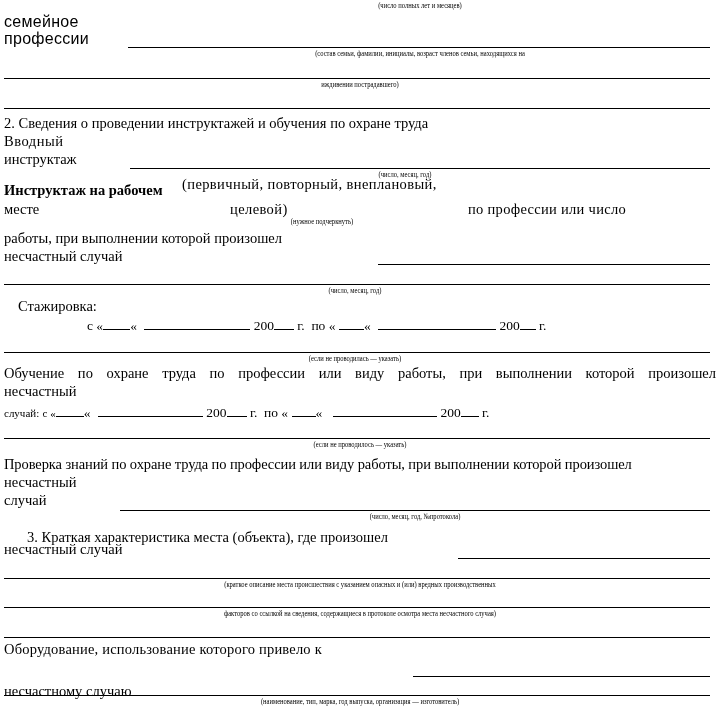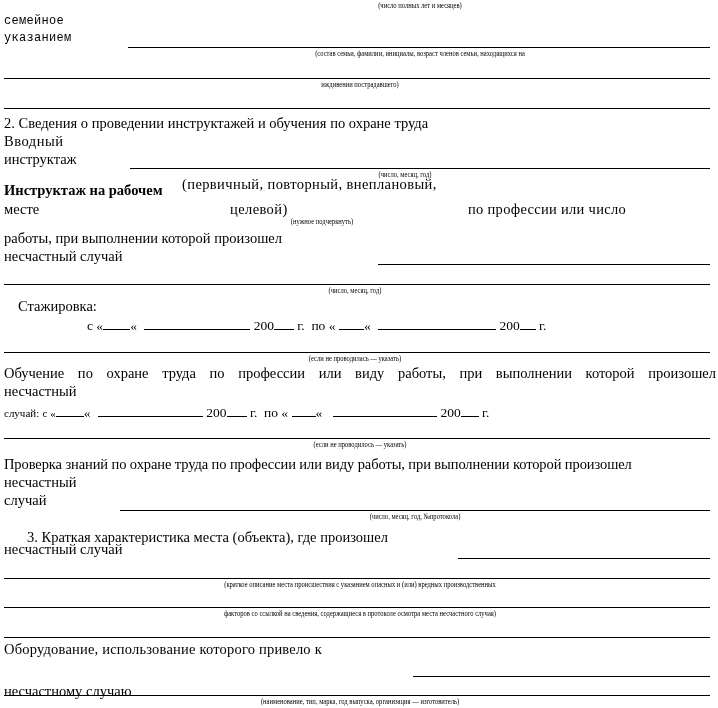--- a/index.html
+++ b/index.html
@@ -1,31 +1,31 @@
 <!DOCTYPE html>
 <html><head>
 <meta charset="utf-8">
 <style>
   html, body { margin:0; padding:0; background:#fff; }
   body { width:718px; height:708px; position:relative; overflow:hidden;
          font-family:"Liberation Serif","DejaVu Serif",serif; color:#000; }
   .t { position:absolute; font-size:14.5px; line-height:17px; white-space:nowrap; }
-  .mono { font-family:Liberation Mono, monospace; font-size:12px; letter-spacing:0.3px; }
+  .mono { font-family:Liberation Sans, sans-serif; font-size:16px; letter-spacing:0.3px; }
   .cap { position:absolute; font-size:8px; line-height:9px; white-space:nowrap; transform:scaleX(0.82); transform-origin:center top; }
   .ln { position:absolute; height:0; border-top:1px solid #000; }
   .uf { display:inline-block; border-bottom:1px solid #000; height:13px; vertical-align:baseline; }
   .justify { text-align:justify; text-align-last:justify; }
 </style>
 </head>
 <body>
 
 <div class="cap" style="left:330px;top:1px;width:180px;text-align:center;">(число полных лет и месяцев)</div>
 
 <div class="t mono" style="left:4px;top:13px;">семейное</div>
-<div class="t mono" style="left:4px;top:30px;">указанием</div>
+<div class="t mono" style="left:4px;top:30px;">профессии</div>
 <div class="ln" style="left:128px;top:47px;width:582px;"></div>
 <div class="cap" style="left:230px;top:49px;width:380px;text-align:center;">(состав семьи, фамилии, инициалы, возраст членов семьи, находящихся на</div>
 <div class="ln" style="left:4px;top:78px;width:706px;"></div>
 <div class="cap" style="left:280px;top:80px;width:160px;text-align:center;">иждивении пострадавшего)</div>
 <div class="ln" style="left:4px;top:108px;width:706px;"></div>
 
 <div class="t" style="left:4px;top:115px;">2. Сведения о проведении инструктажей и обучения по охране труда</div>
 <div class="t" style="left:4px;top:133px;letter-spacing:0.5px;">Вводный</div>
 <div class="t" style="left:4px;top:151px;">инструктаж</div>
 <div class="ln" style="left:130px;top:168px;width:580px;"></div>

